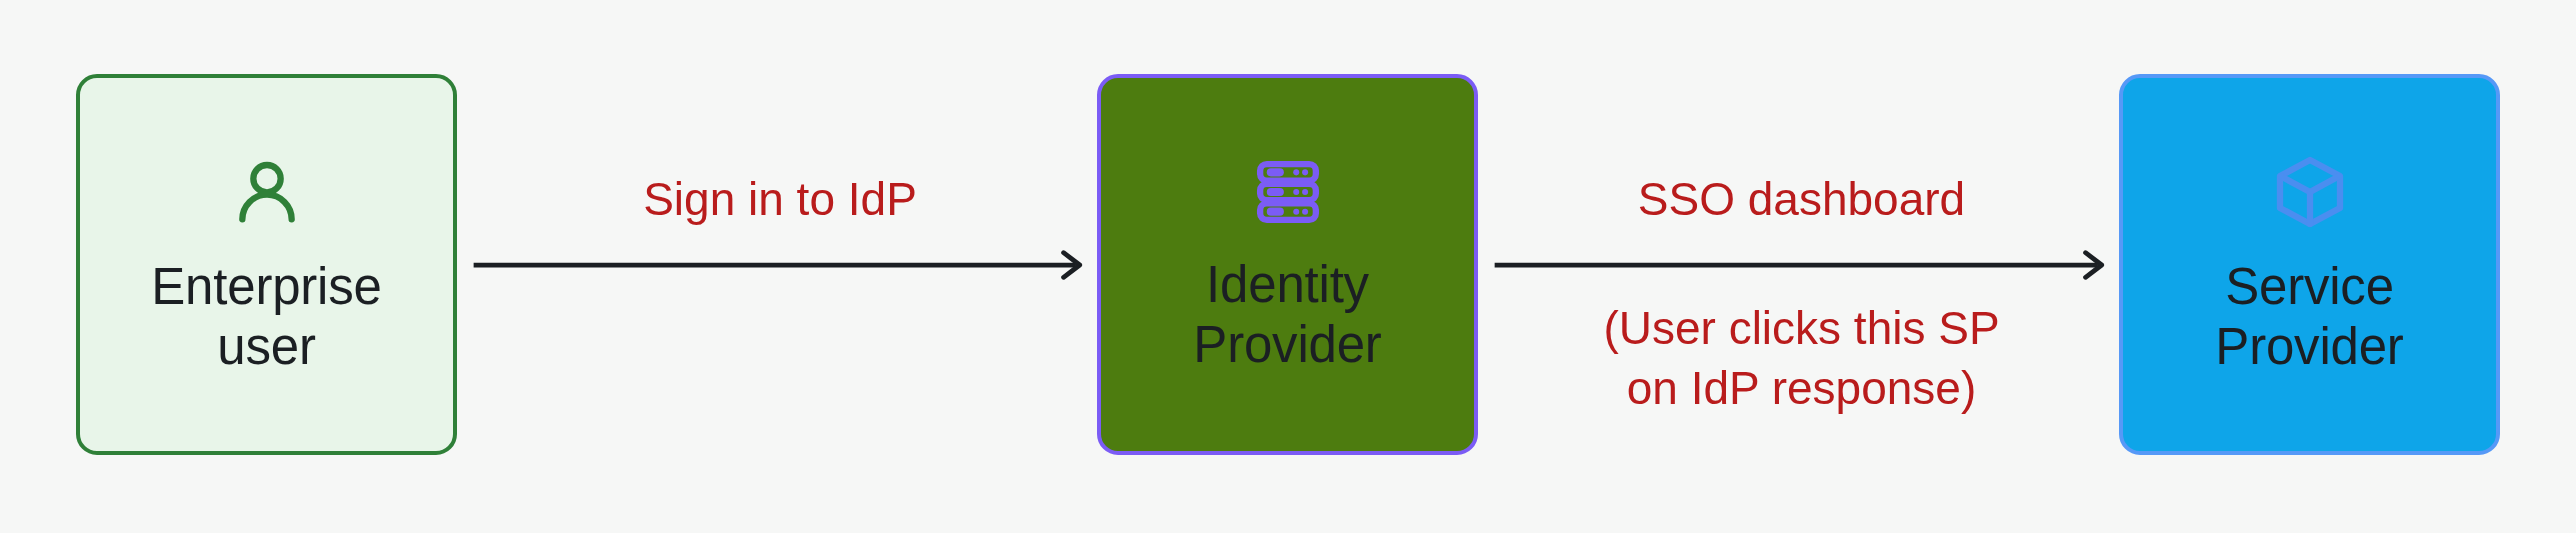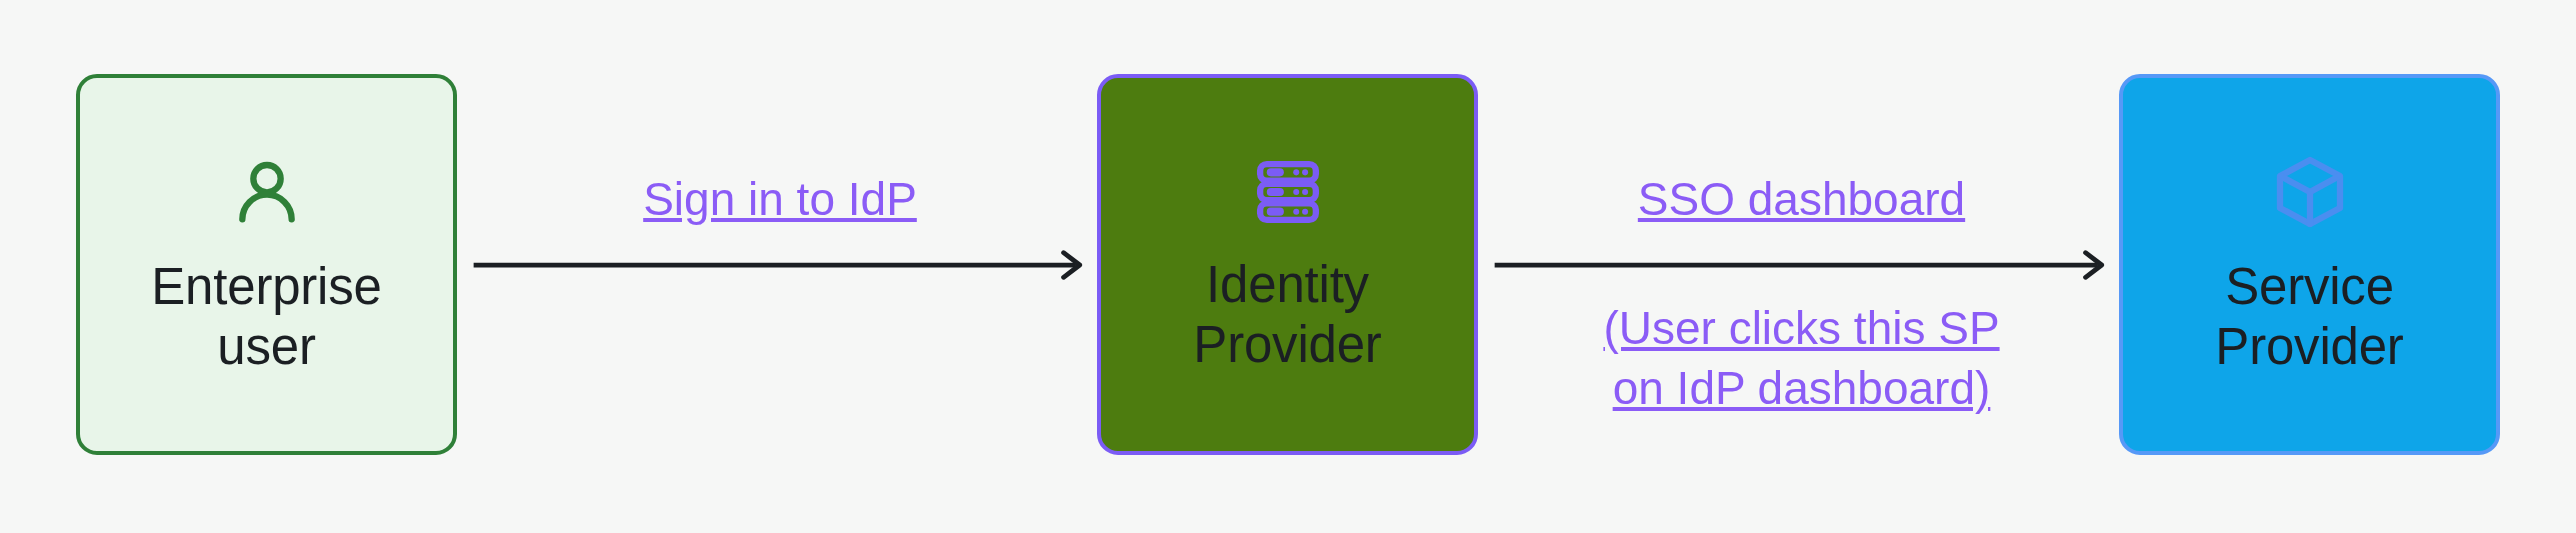--- a/index.html
+++ b/index.html
@@ -55,25 +55,24 @@
     top: 246px;
     height: 38px;
   }
   #arrow-1 { left: 473px;  width: 614px; }
   #arrow-2 { left: 1494px; width: 615px; }
 
   
   .edge-label {
     position: absolute;
     text-align: center;
-    color: #8b5cf6;
+    color: #b91c1c;
     font-size: 46px;
     line-height: 1.3;
     white-space: pre-line;
-    text-decoration: underline;
   }
   #edge1-label-above {
     left: 473px;  width: 614px;
     top: 170px;
   }
   #edge2-label-above {
     left: 1494px; width: 615px;
     top: 170px;
   }
   #edge2-label-below {
@@ -138,16 +137,16 @@
   </svg>
 
   <div class="edge-label" id="edge2-label-above">SSO dashboard</div>
 
   <svg class="arrow" id="arrow-2" viewBox="0 0 646 40">
     <line x1="0" y1="20" x2="635" y2="20" stroke="#1b1f23" stroke-width="5"></line>
     <polyline points="622,7 639,20 622,33" fill="none" stroke="#1b1f23" stroke-width="5" stroke-linecap="round" stroke-linejoin="round"></polyline>
   </svg>
 
   <div class="edge-label" id="edge2-label-below">(User clicks this SP
-on IdP dashboard)</div>
+on IdP response)</div>
 
 </div>
 
 
 </body></html>

